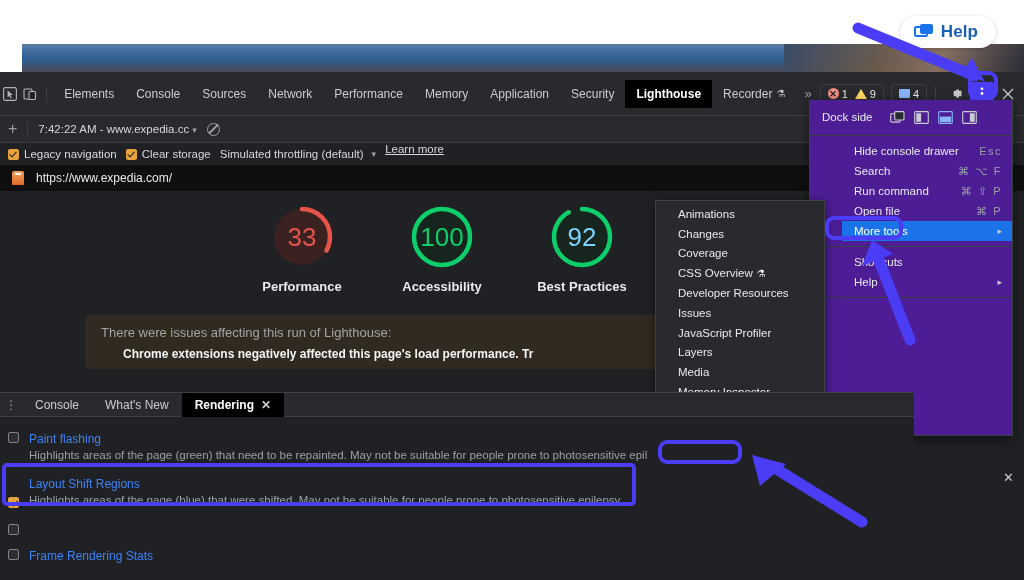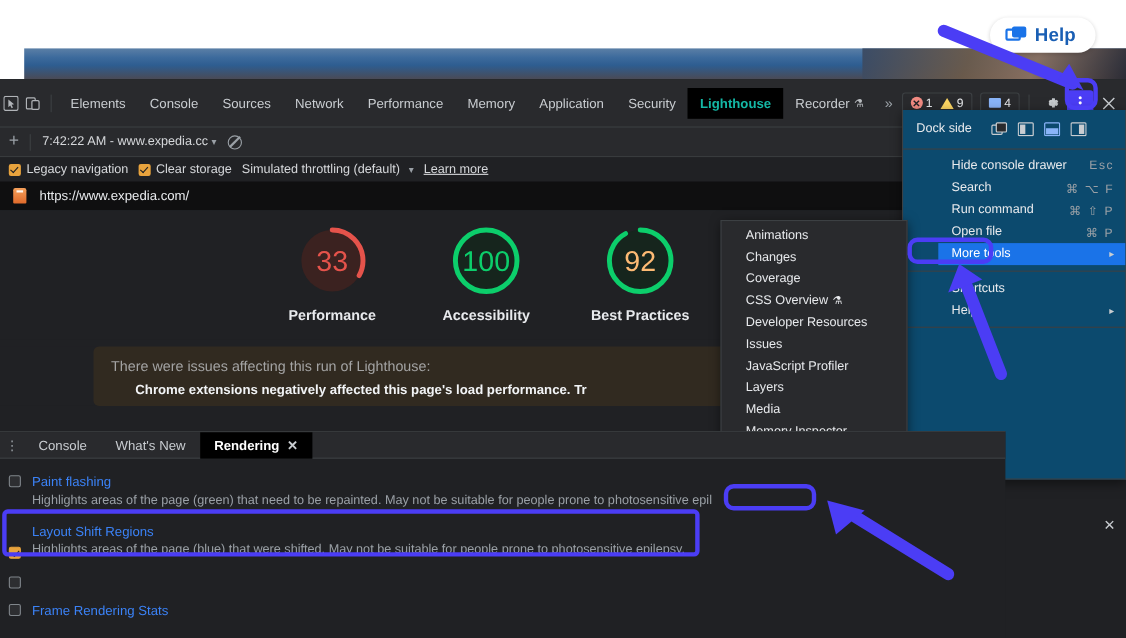--- a/index.html
+++ b/index.html
@@ -40,21 +40,21 @@
   .tabstrip {
     position:relative; height:44px; background:#292a2d;
     display:flex; align-items:center; border-bottom:1px solid #3c4043;text-align:right;
   }
   .tb-icon { width:26px; height:26px; display:flex; align-items:center; justify-content:center; opacity:.85; }
   .tb-sep { width:1px; height:16px; background:#3c4043; margin:0 6px; }
   .tab {
     height:28px; padding:0 11px; display:flex; align-items:center;
     color:#c9cdd1; font-size:12px; white-space:nowrap;
   }
-  .tab.sel { background:#000000; color:#14b8a6; font-weight:700; }
+  .tab.sel { background:#000000; color:#ffffff; font-weight:700; }
   .tab .flask { margin-left:4px; font-size:10px; opacity:.9; }
   .chev { color:#9aa0a6; font-size:13px; padding:0 8px; }
   .rightzone { margin-left:auto; display:flex; align-items:center; gap:2px; padding-right:4px; }
   .counters { display:flex; align-items:center; gap:7px; border:1px solid #3c4043; border-radius:3px; padding:2px 7px; height:19px; }
   .cnt { display:flex; align-items:center; gap:3px; font-size:11px; color:#e8eaed; }
   .dot-err { width:11px; height:11px; border-radius:50%; background:#f28b82; color:#202124; font-size:9px; display:flex; align-items:center; justify-content:center; font-weight:700;}
   .tri-warn { width:0; height:0; border-left:6px solid transparent; border-right:6px solid transparent; border-bottom:10px solid #fdd663; }
   .msg-box { width:11px; height:9px; background:#8ab4f8; border-radius:1px; }
   .ic-btn { width:24px; height:24px; display:flex; align-items:center; justify-content:center; border-radius:3px; }
   .ic-btn.kebab-hl { background:#4b3df5; }
@@ -62,21 +62,21 @@
   
   .lh-toolbar { height:27px; background:#292a2d; display:flex; align-items:center; gap:10px; padding:0 8px; border-bottom:1px solid #3c4043; }
   .plus { color:#9aa0a6; font-size:16px; line-height:1; }
   .vsep { width:1px; height:15px; background:#3c4043; }
   .lh-run { color:#d6d8db; font-size:11.5px; }
   .caret { color:#9aa0a6; font-size:9px; margin-left:3px; }
   .noentry { width:13px; height:13px; border:1.6px solid #9aa0a6; border-radius:50%; position:relative; }
   .noentry:after { content:""; position:absolute; left:-1px; top:4.5px; width:13px; height:1.6px; background:#9aa0a6; transform:rotate(-45deg); }
 
   
-  .lh-settings { height:22px; background:#202124; display:flex; align-items:center; gap:9px; padding:0 8px; font-size:11.5px; color:#d6d8db; }
+  .lh-settings { height:22px; background:#202124; display:flex; gap:9px; padding:0 8px; font-size:11.5px; color:#d6d8db; }
   .cbx { width:11px; height:11px; border-radius:2px; background:#e8a33d; position:relative; flex:none; }
   .cbx:after { content:""; position:absolute; left:3.2px; top:1px; width:3px; height:6px; border:solid #202124; border-width:0 1.7px 1.7px 0; transform:rotate(42deg); }
   .opt { display:flex; align-items:center; gap:5px; }
   .lnk { color:#d6d8db; text-decoration:underline; }
 
   
   .lh-url { height:26px; background:#0f0f10; display:flex; align-items:center; gap:12px; padding:0 12px; color:#e8eaed; font-size:12px; }
   .lh-fav { width:12px; height:14px; background:linear-gradient(180deg,#f5a05a 0%,#e06a2b 100%); border-radius:2px 2px 1px 1px; position:relative; }
   .lh-fav:before { content:""; position:absolute; left:3px; top:2px; width:6px; height:2px; background:#fff7ef; }
 
@@ -89,21 +89,21 @@
 
   
   .warnwrap { padding:0 0 0 0; background:#202124; }
   .warnbox { margin:6px 24px 0 85px; background:#312a20; border-radius:5px; padding:10px 16px 8px 16px; }
   .warn-t { color:#a3a3a3; font-size:13px; }
   .warn-li { color:#f2f4f6; font-size:12px; font-weight:700; margin:7px 0 0 22px; position:relative; white-space:nowrap; overflow:hidden; }
   .warn-li:before { content:"•"; position:absolute; left:-13px; top:-1px; }
 
   
   .menu {
-    position:absolute; right:0px; top:28px; width:204px; background:#0c4a6e;
+    position:absolute; right:11px; top:28px; width:204px; background:#4c1d95;
     border:1px solid #3c4043; border-top:none; box-shadow:0 3px 10px rgba(0,0,0,.5);
     padding:4px 0 4px 0;
   }
   .mrow { height:20px; display:flex; align-items:center; padding:0 10px 0 12px; color:#e8eaed; font-size:11.5px;margin-left:32px; }
   .mrow .sc { margin-left:auto; color:#9aa0a6; font-size:11px; letter-spacing:1.5px; }
   .mrow .arw { margin-left:auto; color:#c9cdd1; font-size:9px; }
   .mrow.sel { background:#1a73e8; color:#fff; }
   .mdiv { height:1px; background:#3c4043; margin:5px 0; }
   .dockrow { height:26px; display:flex; align-items:center; padding:0 8px 0 12px; gap:5px; }
   .dockrow .dl { color:#e8eaed; font-size:11.5px; margin-right:10px; }
@@ -295,21 +295,21 @@
         </div>
         <div class="g-lbl">Accessibility</div>
       </div>
 
       <div class="gauge">
         <div class="g-ring">
           <svg width="68" height="68" viewBox="0 0 68 68">
             <circle cx="34" cy="34" r="28" fill="#16251d"></circle>
             <circle cx="34" cy="34" r="28" fill="none" stroke="#0cce6b" stroke-width="4.5" stroke-dasharray="161.8 14.2" stroke-linecap="round" transform="rotate(-90 34 34)"></circle>
           </svg>
-          <div class="g-num" style="color:#fdba74">92</div>
+          <div class="g-num" style="color:#7dd3fc">92</div>
         </div>
         <div class="g-lbl">Best Practices</div>
       </div>
 
       <div class="gauge">
         <div class="g-ring">
           <svg width="68" height="68" viewBox="0 0 68 68">
             <circle cx="34" cy="34" r="28" fill="#16251d"></circle>
             <circle cx="34" cy="34" r="28" fill="none" stroke="#0cce6b" stroke-width="4.5" stroke-dasharray="174.2 1.8" stroke-linecap="round" transform="rotate(-90 34 34)"></circle>
           </svg>

